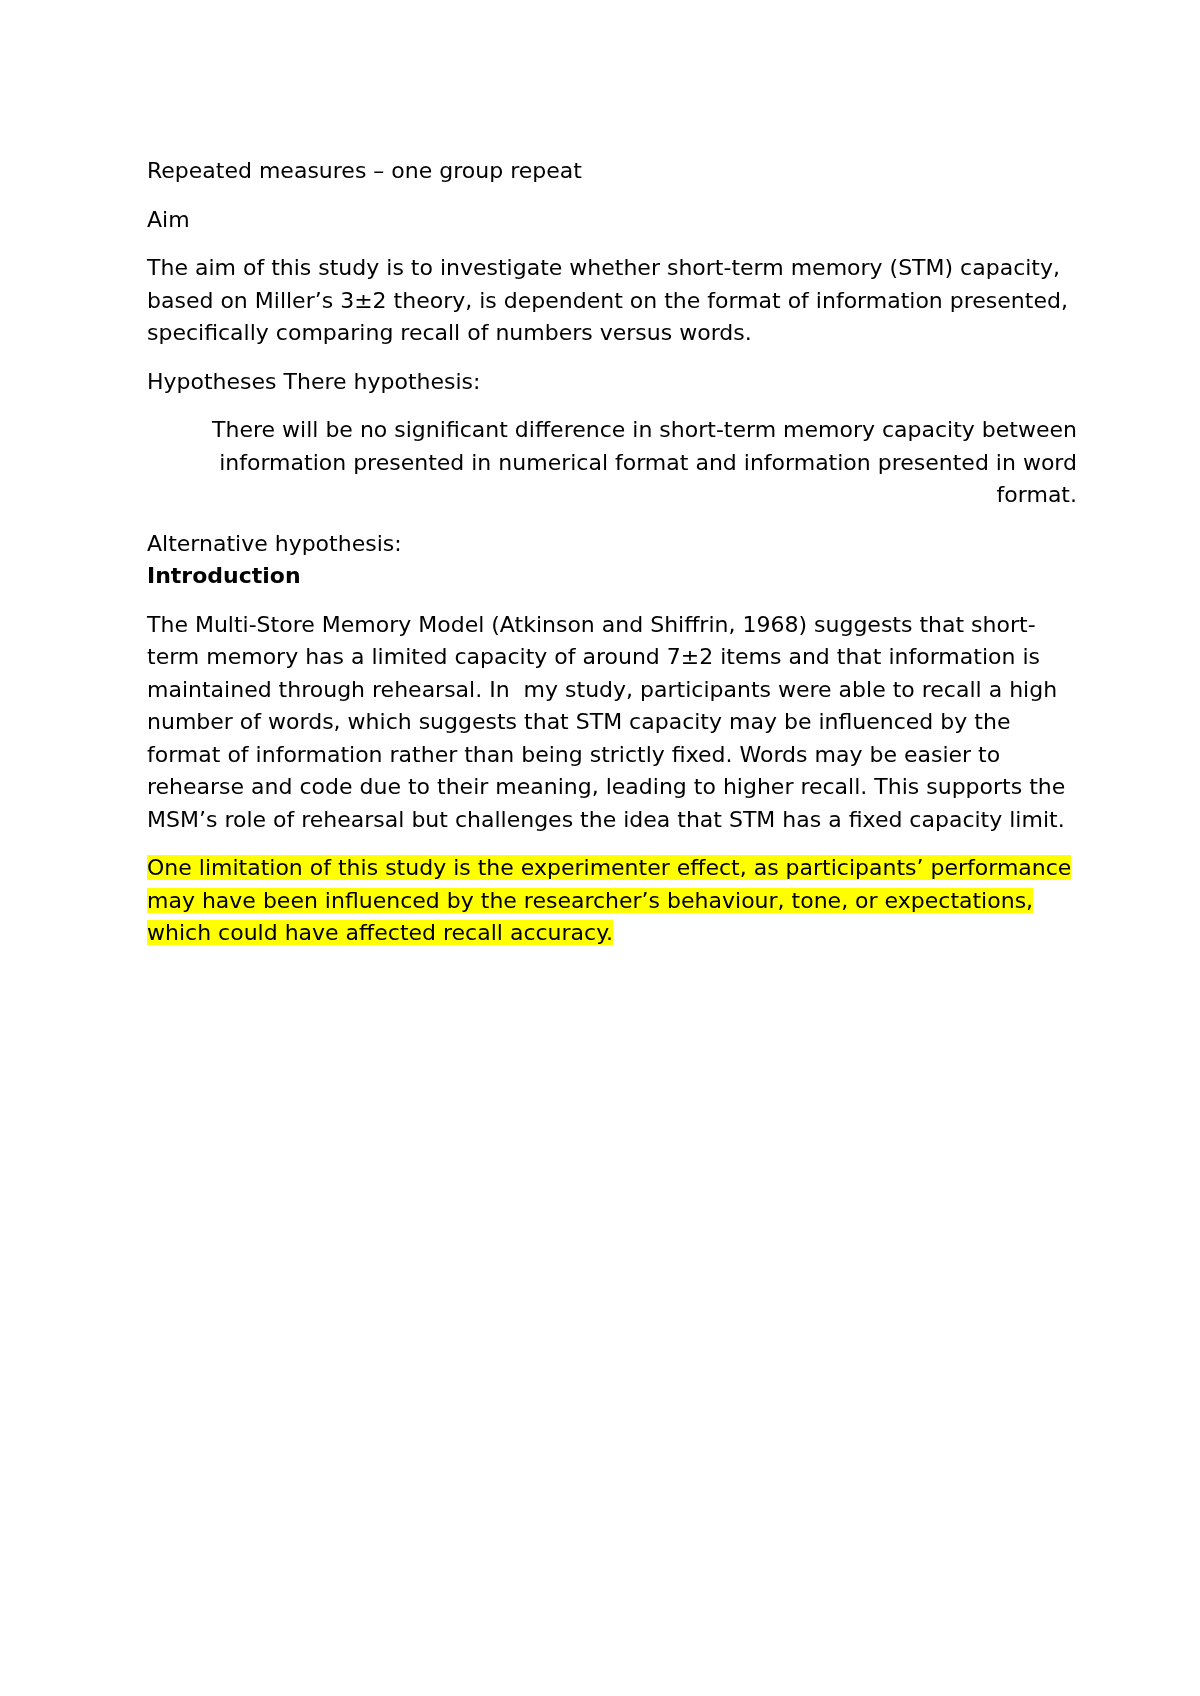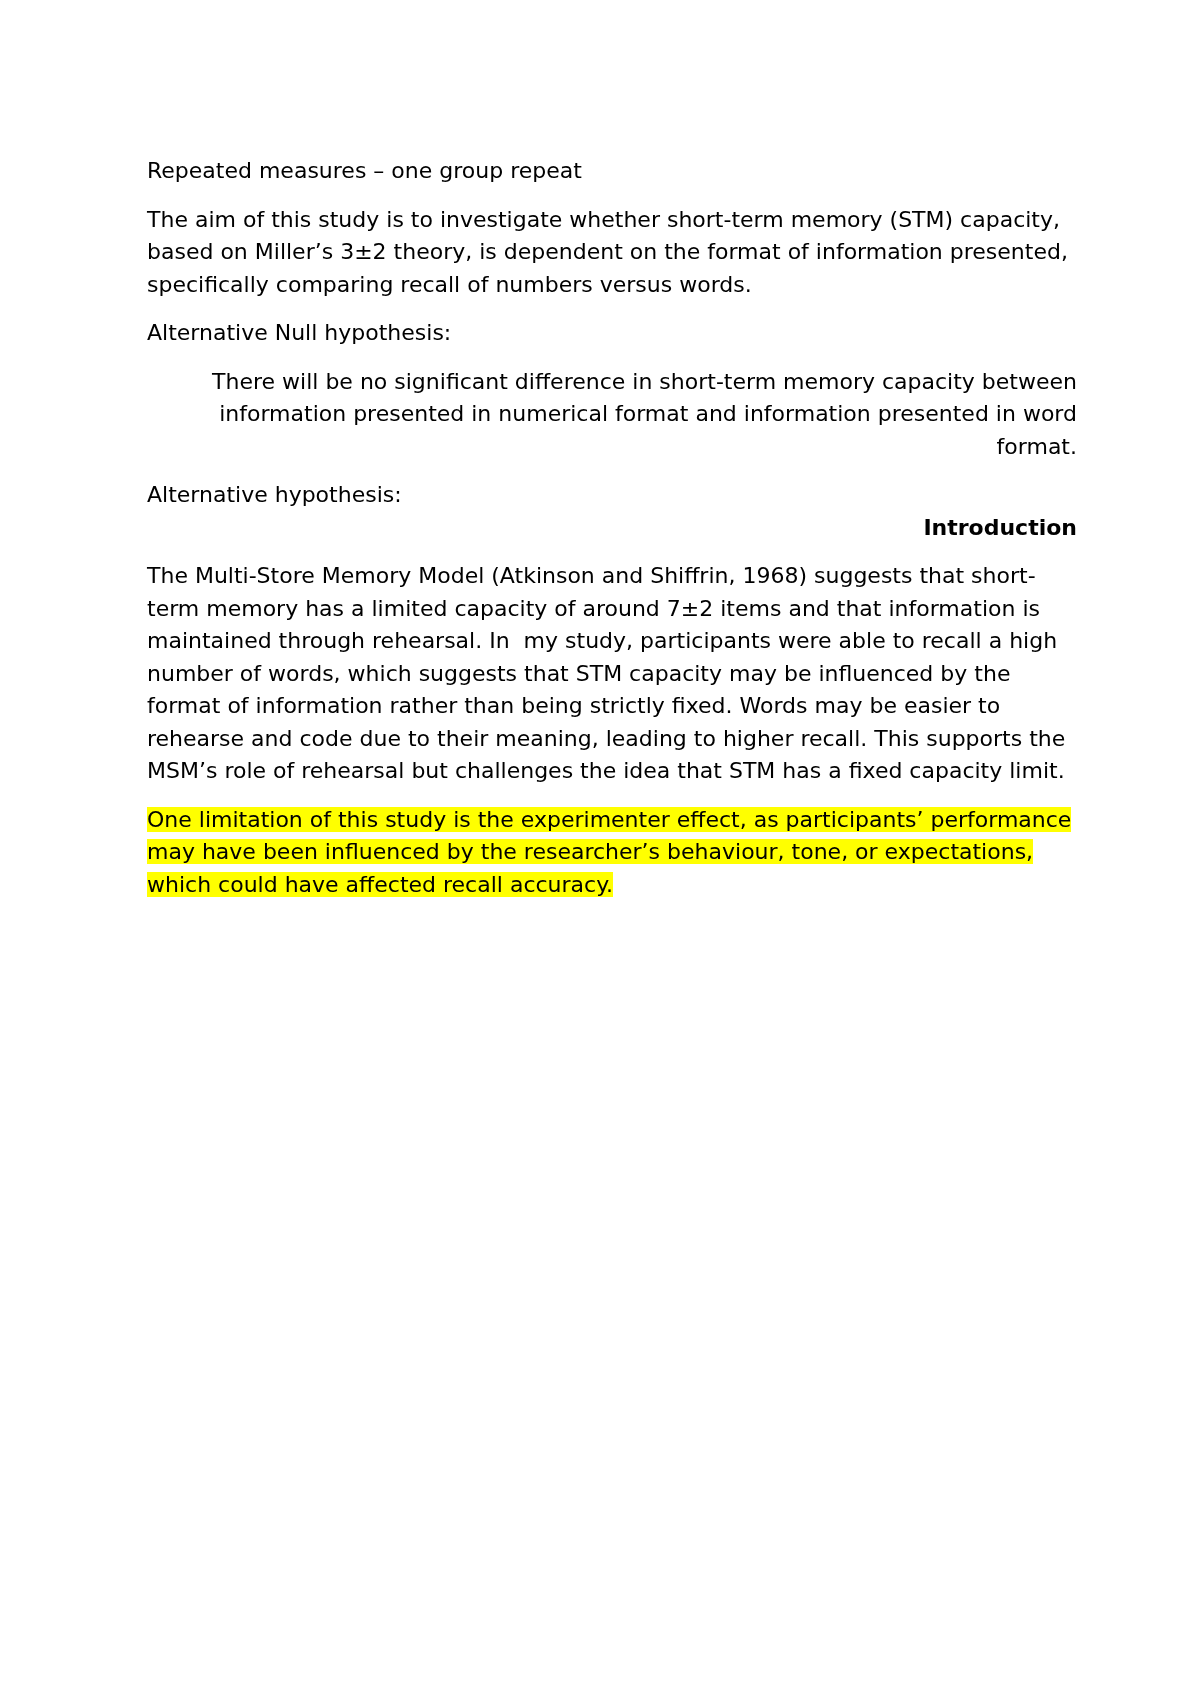--- a/index.html
+++ b/index.html
@@ -1,28 +1,29 @@
 <!DOCTYPE html>
 <html><head>
 <meta charset="utf-8">
 <style>
   html, body { margin:0; padding:0; background:#ffffff; }
   body { width:1200px; height:1696px; position:relative; overflow:hidden;
          font-family:"DejaVu Sans", sans-serif; color:#000; }
   .page { position:absolute; left:147px; top:155px; width:930px; font-size:22px; line-height:32.5px; }
   p { margin:0 0 16px 0; }
-  .bold { font-weight:bold;text-align:right; }
+  .bold { font-weight:bold; }
   .hl { background:#ffff00; }
   .tight { margin-bottom:0; }
 </style>
 </head>
 <body>
 
 <div class="page">
   <p>Repeated measures – one group repeat</p>
+  <p>Aim</p>
   <p>The aim of this study is to investigate whether short-term memory (STM) capacity, based on Miller’s 3±2 theory, is dependent on the format of information presented, specifically comparing recall of numbers versus words.</p>
-  <p>Alternative Null hypothesis:</p>
+  <p>Hypotheses There hypothesis:</p>
   <p style="white-space:pre-wrap;text-align:right;"> There will be no significant difference in short-term memory capacity between information presented in numerical format and information presented in word format.</p>
   <p class="tight">Alternative hypothesis:</p>
   <p class="bold">Introduction</p>
   <p style="white-space:pre-wrap;">The Multi-Store Memory Model (Atkinson and Shiffrin, 1968) suggests that short-term memory has a limited capacity of around 7±2 items and that information is maintained through rehearsal. In  my study, participants were able to recall a high number of words, which suggests that STM capacity may be influenced by the format of information rather than being strictly fixed. Words may be easier to rehearse and code due to their meaning, leading to higher recall. This supports the MSM’s role of rehearsal but challenges the idea that STM has a fixed capacity limit.</p>
   <p><span class="hl">One limitation of this study is the experimenter effect, as participants’ performance may have been influenced by the researcher’s behaviour, tone, or expectations, which could have affected recall accuracy.</span></p>
 </div>
 
 </body></html>

